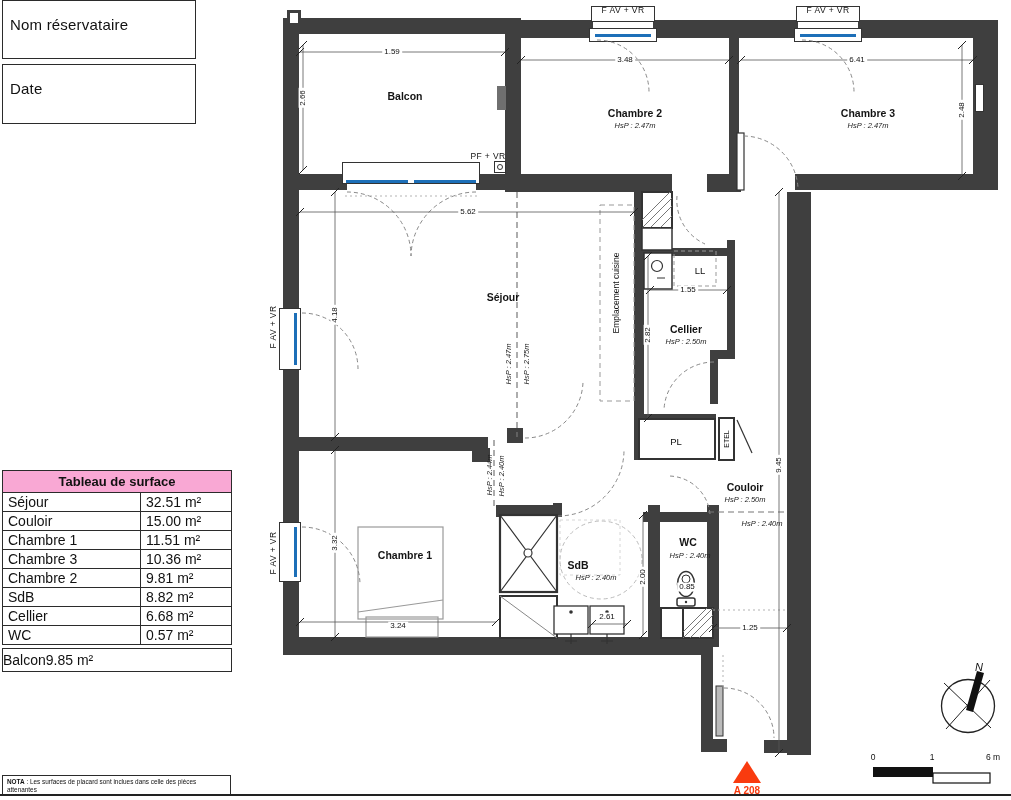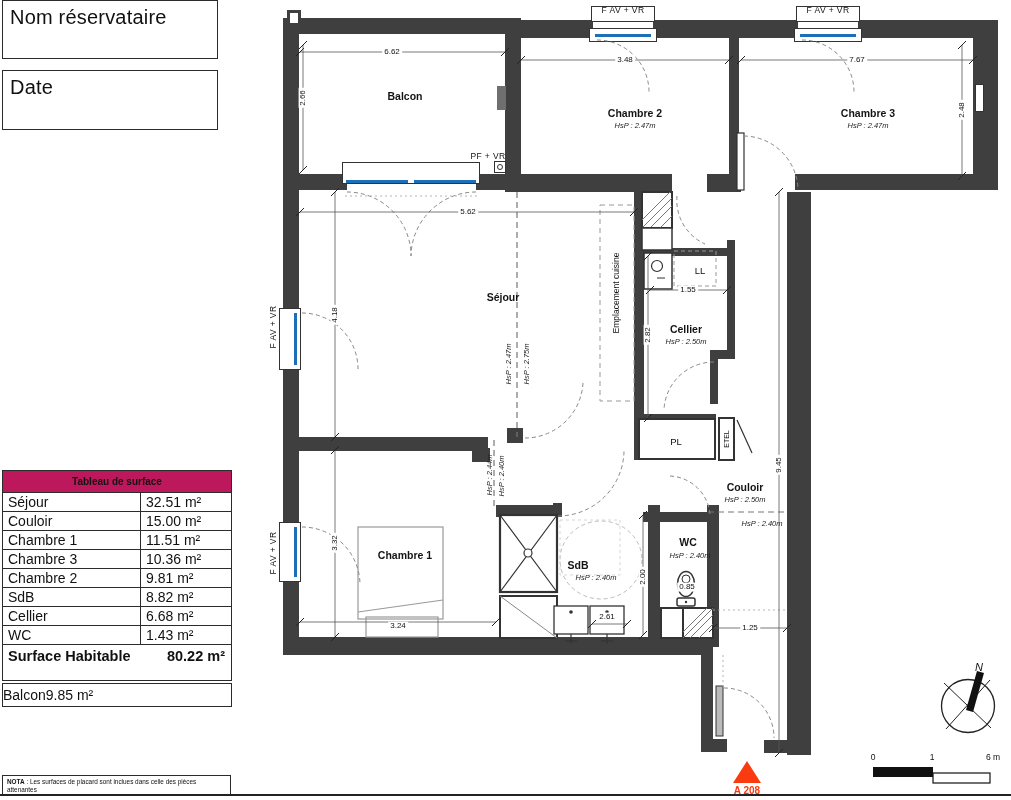--- a/index.html
+++ b/index.html
@@ -1,27 +1,27 @@
 <!DOCTYPE html>
 <html><head>
 <meta charset="utf-8">
 <style>
   html,body{margin:0;padding:0;background:#fff;}
   #stage{position:relative;width:1011px;height:800px;background:#fff;overflow:hidden;
          font-family:"Liberation Sans", sans-serif;color:#111;
          --wall:#3f3f3f;--glazing:#1d6fb8;--accent:#f93b0f;}
   .abs{position:absolute;}
   .wall{position:absolute;background:var(--wall);}
-  .fbox{position:absolute;left:2px;width:216px;border:1.6px solid #2b2b2b;background:#fff;
-        box-sizing:border-box;font-size:20px;padding:5px 7px;letter-spacing:.2px;}
+  .fbox{position:absolute;left:2px;width:194px;border:1.6px solid #2b2b2b;background:#fff;
+        box-sizing:border-box;font-size:15px;padding:15px 7px;letter-spacing:.2px;}
   #surface-table{position:absolute;left:2px;top:470px;width:230px;box-sizing:border-box;font-size:14px;}
   .trow{display:flex;border:1.5px solid #2b2b2b;margin-top:-1.5px;height:20.5px;align-items:center;background:#fff;box-sizing:border-box;}
   .trow .tl{flex:0 0 138px;padding-left:5px;border-right:1.5px solid #2b2b2b;height:100%;display:flex;align-items:center;box-sizing:border-box;}
   .trow .tv{flex:1;padding-left:5px;}
-  .thead{display:flex;justify-content:center;align-items:center;border:1.5px solid #2b2b2b;height:23px;font-weight:bold;font-size:10px;background:#be185d;box-sizing:border-box;}
+  .thead{display:flex;justify-content:center;align-items:center;border:1.5px solid #2b2b2b;height:23px;font-weight:bold;font-size:13px;background:#f9a8d4;box-sizing:border-box;}
   .ttotal{display:flex;justify-content:space-between;align-items:flex-start;border:1.5px solid #2b2b2b;margin-top:-1.5px;height:37px;font-weight:bold;font-size:14.5px;padding:3px 6px 0 5px;background:#fff;box-sizing:border-box;}
   .tbalcon{display:flex;border:1.5px solid #2b2b2b;margin-top:2.5px;height:24px;align-items:center;background:#fff;box-sizing:border-box;}
   #nota{position:absolute;left:2px;top:775px;width:229px;height:21px;border:1.3px solid #2b2b2b;
         box-sizing:border-box;font-size:6.4px;padding:2px 4px;line-height:1.25;background:#fff;}
   .ctr{position:absolute;transform:translate(-50%,-50%);white-space:nowrap;}
   .rot{position:absolute;transform:translate(-50%,-50%) rotate(-90deg);white-space:nowrap;}
   .room-label{font-weight:bold;font-size:10.5px;color:#141414;}
   .hsp{font-style:italic;font-size:7.5px;color:#222;}
   .dim{font-size:8px;color:#111;background:#fff;padding:0 2px;line-height:1.1;}
   .winlbl{font-size:8.5px;color:#111;letter-spacing:.4px;}
@@ -29,21 +29,21 @@
   .glz{position:absolute;background:var(--glazing);}
   .small-note{font-size:8px;}
   svg{position:absolute;left:0;top:0;}
 </style>
 </head>
 <body>
 
 <div id="stage" style="--wall: #3f3f3f; --glazing: #1d6fb8; --accent: #f93b0f;">
 
   <div class="fbox" style="top:0;height:59px"><span>Nom réservataire</span></div>
-  <div class="fbox" style="top:70px;height:60px"><span>Date</span></div>
+  <div class="fbox" style="top:64px;height:60px"><span>Date</span></div>
 
   <div id="surface-table">
     <div class="thead">Tableau de surface</div>
     <div class="trow">
         <span class="tl">Séjour</span>
         <span class="tv">32.51 m²</span>
       </div>
     <div class="trow">
         <span class="tl">Couloir</span>
         <span class="tv">15.00 m²</span>
@@ -63,25 +63,21 @@
     <div class="trow">
         <span class="tl">SdB</span>
         <span class="tv">8.82 m²</span>
       </div>
     <div class="trow">
         <span class="tl">Cellier</span>
         <span class="tv">6.68 m²</span>
       </div>
     <div class="trow">
         <span class="tl">WC</span>
-        <span class="tv">1.43 m²</span>
-      </div>
-    <div class="ttotal">
-        <span>Surface Habitable</span>
-        <span>80.22 m²</span>
+        <span class="tv">0.57 m²</span>
       </div>
     <div class="tbalcon">
         <span class="tl">Balcon</span>
         <span class="tv">9.85 m²</span>
       </div>
   </div>
 
   <div id="nota"><b>NOTA</b><span> : Les surfaces de placard sont inclues dans celle des pièces attenantes</span></div>
   <div class="abs" style="left:0;top:794px;width:1011px;height:1.6px;background:#222"></div>
 
@@ -320,24 +316,24 @@
   <span class="ctr hsp" style="left:690px;top:555px">HsP : 2.40m</span>
   <span class="rot hsp" style="left:489px;top:475px">HsP : 2.44m</span>
   <span class="rot hsp" style="left:501px;top:476px">HsP : 2.40m</span>
 
   <span class="ctr winlbl" style="left:623px;top:10px">F AV + VR</span>
   <span class="ctr winlbl" style="left:828px;top:10px">F AV + VR</span>
   <span class="rot winlbl" style="left:273px;top:327px">F AV + VR</span>
   <span class="rot winlbl" style="left:273px;top:553px">F AV + VR</span>
   <span class="ctr winlbl" style="left:488px;top:156px">PF + VR</span>
 
-  <span class="ctr dim" style="left:392px;top:52px">6.62</span>
+  <span class="ctr dim" style="left:392px;top:52px">1.59</span>
   <span class="rot dim" style="left:303px;top:98px">2.66</span>
   <span class="ctr dim" style="left:625px;top:60px">3.48</span>
-  <span class="ctr dim" style="left:857px;top:60px">7.67</span>
+  <span class="ctr dim" style="left:857px;top:60px">6.41</span>
   <span class="rot dim" style="left:962px;top:110px">2.48</span>
   <span class="ctr dim" style="left:468px;top:212px">5.62</span>
   <span class="rot dim" style="left:335px;top:315px">4.18</span>
   <span class="rot dim" style="left:335px;top:543px">3.32</span>
   <span class="ctr dim" style="left:398px;top:626px">3.24</span>
   <span class="rot dim" style="left:648px;top:335px">2.82</span>
   <span class="ctr dim" style="left:688px;top:290px">1.55</span>
   <span class="rot dim" style="left:779px;top:465px">9.45</span>
   <span class="ctr dim" style="left:750px;top:628px">1.25</span>
   <span class="rot dim" style="left:643px;top:577px">2.00</span>

